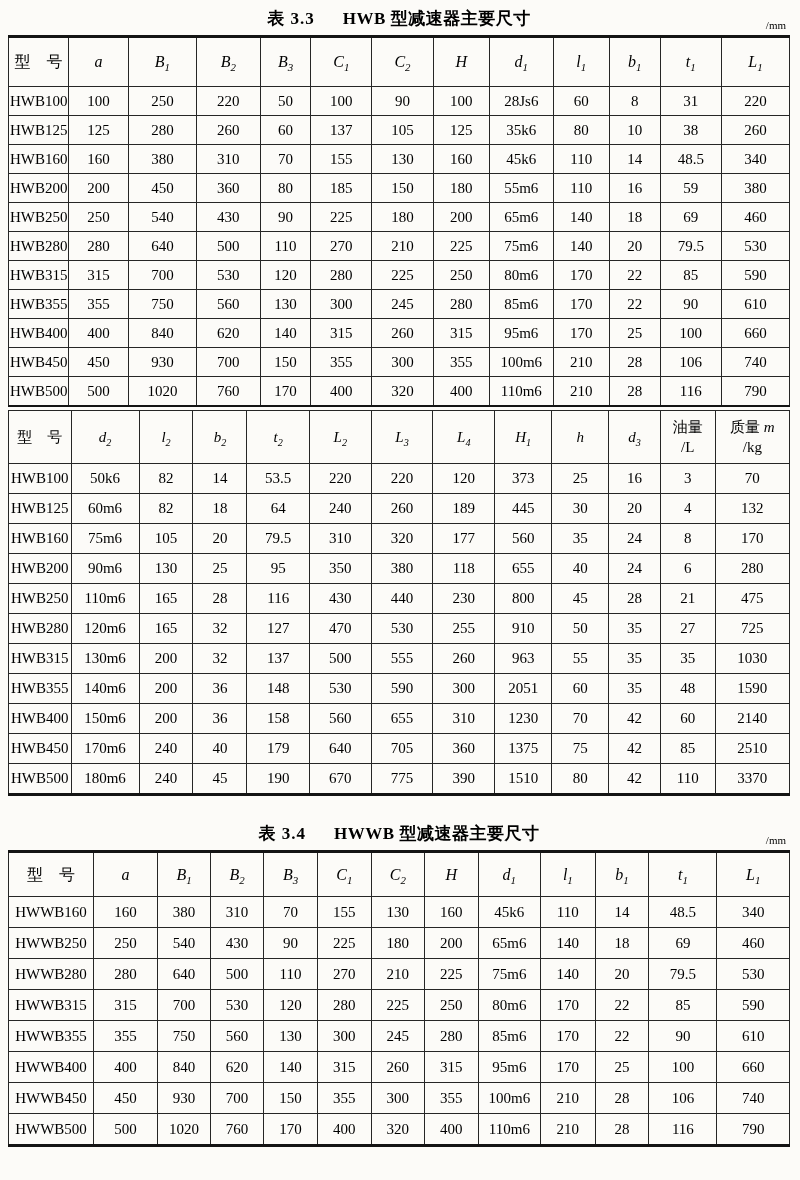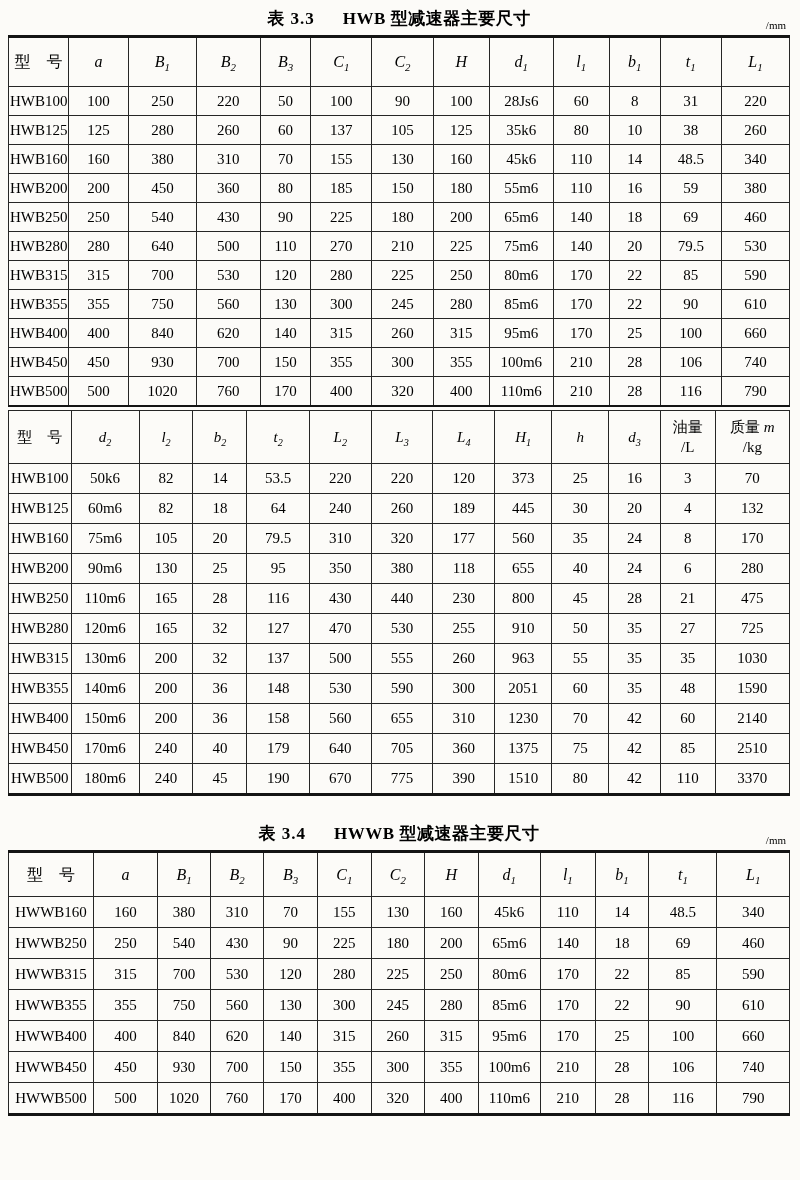--- a/index.html
+++ b/index.html
@@ -514,20 +514,35 @@
           <td>225</td>
           <td>180</td>
           <td>200</td>
           <td>65m6</td>
           <td>140</td>
           <td>18</td>
           <td>69</td>
           <td>460</td>
         </tr>
         <tr>
+          <td>HWWB280</td>
+          <td>280</td>
+          <td>640</td>
+          <td>500</td>
+          <td>110</td>
+          <td>270</td>
+          <td>210</td>
+          <td>225</td>
+          <td>75m6</td>
+          <td>140</td>
+          <td>20</td>
+          <td>79.5</td>
+          <td>530</td>
+        </tr>
+        <tr>
           <td>HWWB315</td>
           <td>315</td>
           <td>700</td>
           <td>530</td>
           <td>120</td>
           <td>280</td>
           <td>225</td>
           <td>250</td>
           <td>80m6</td>
           <td>170</td>

